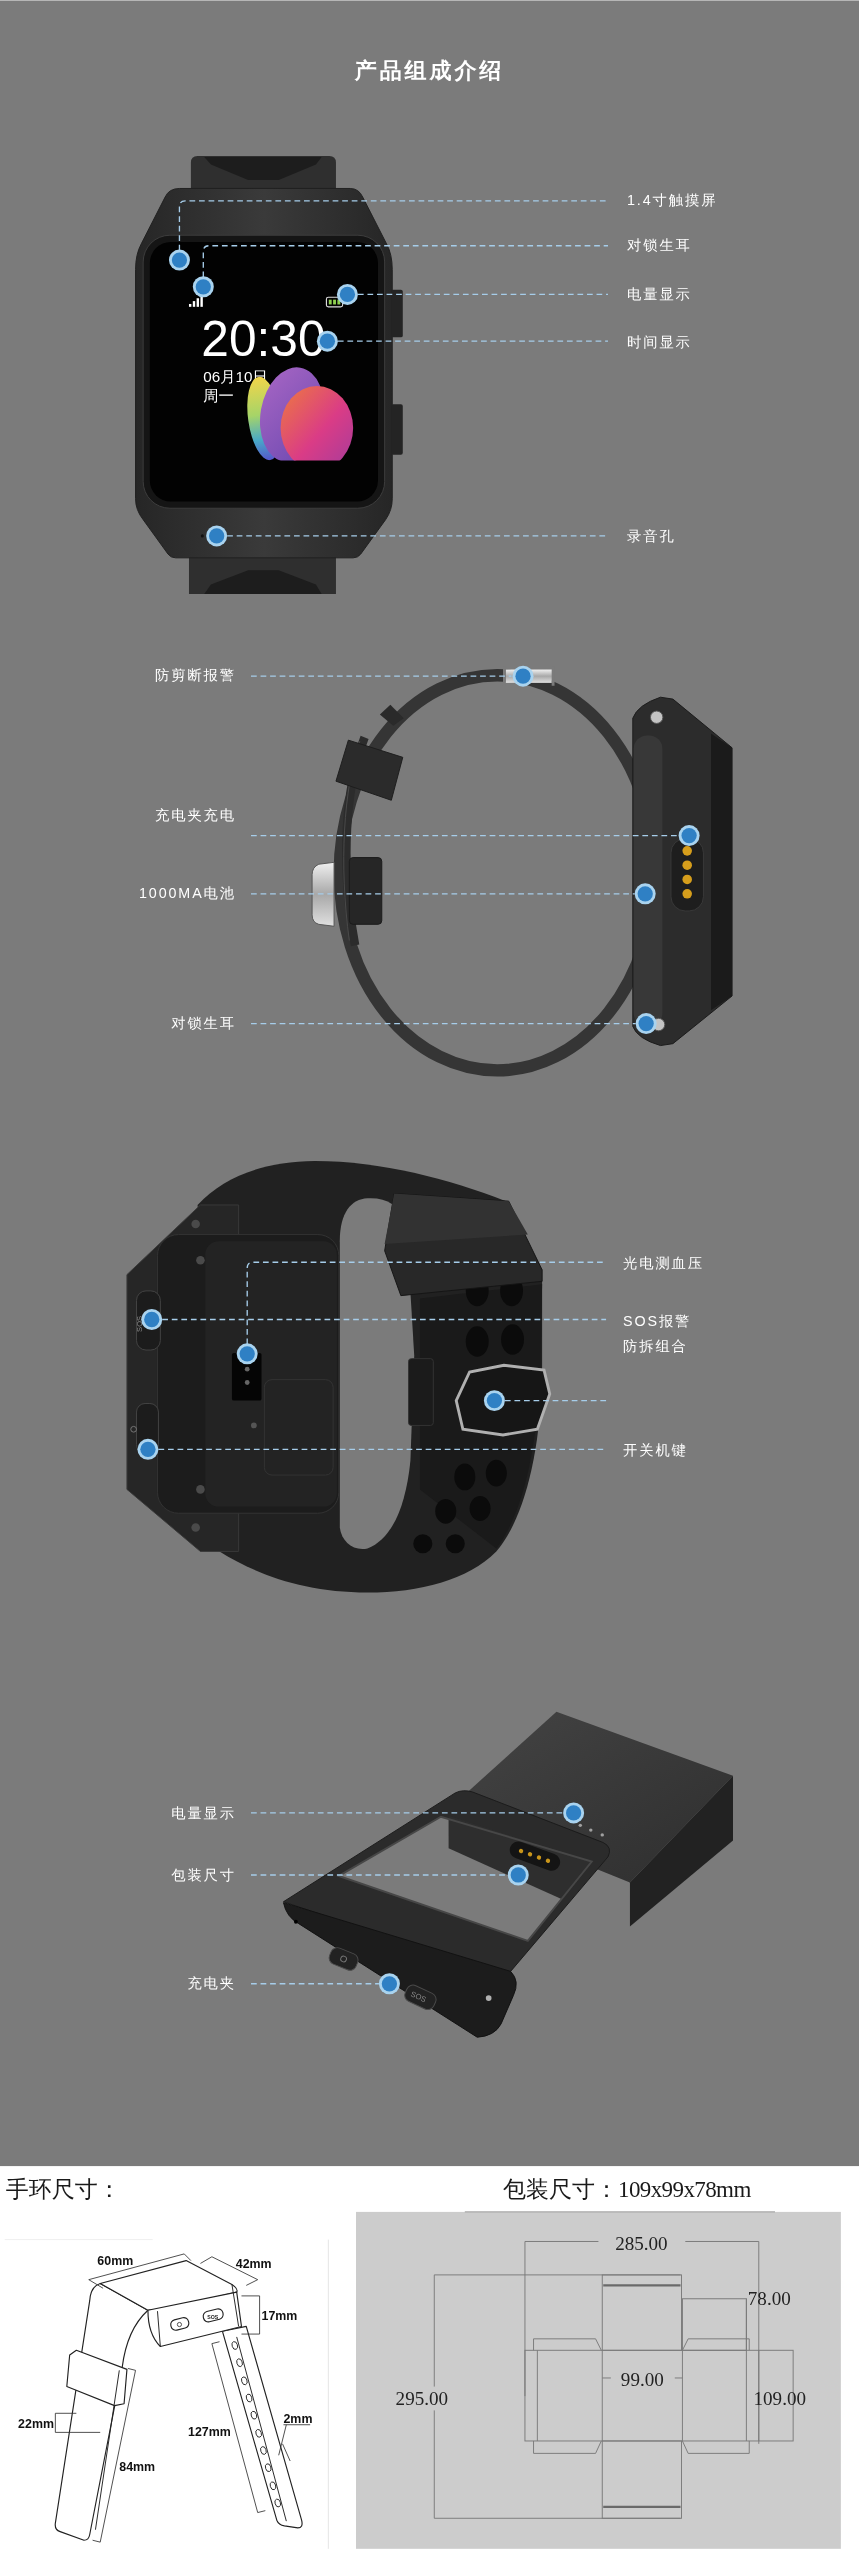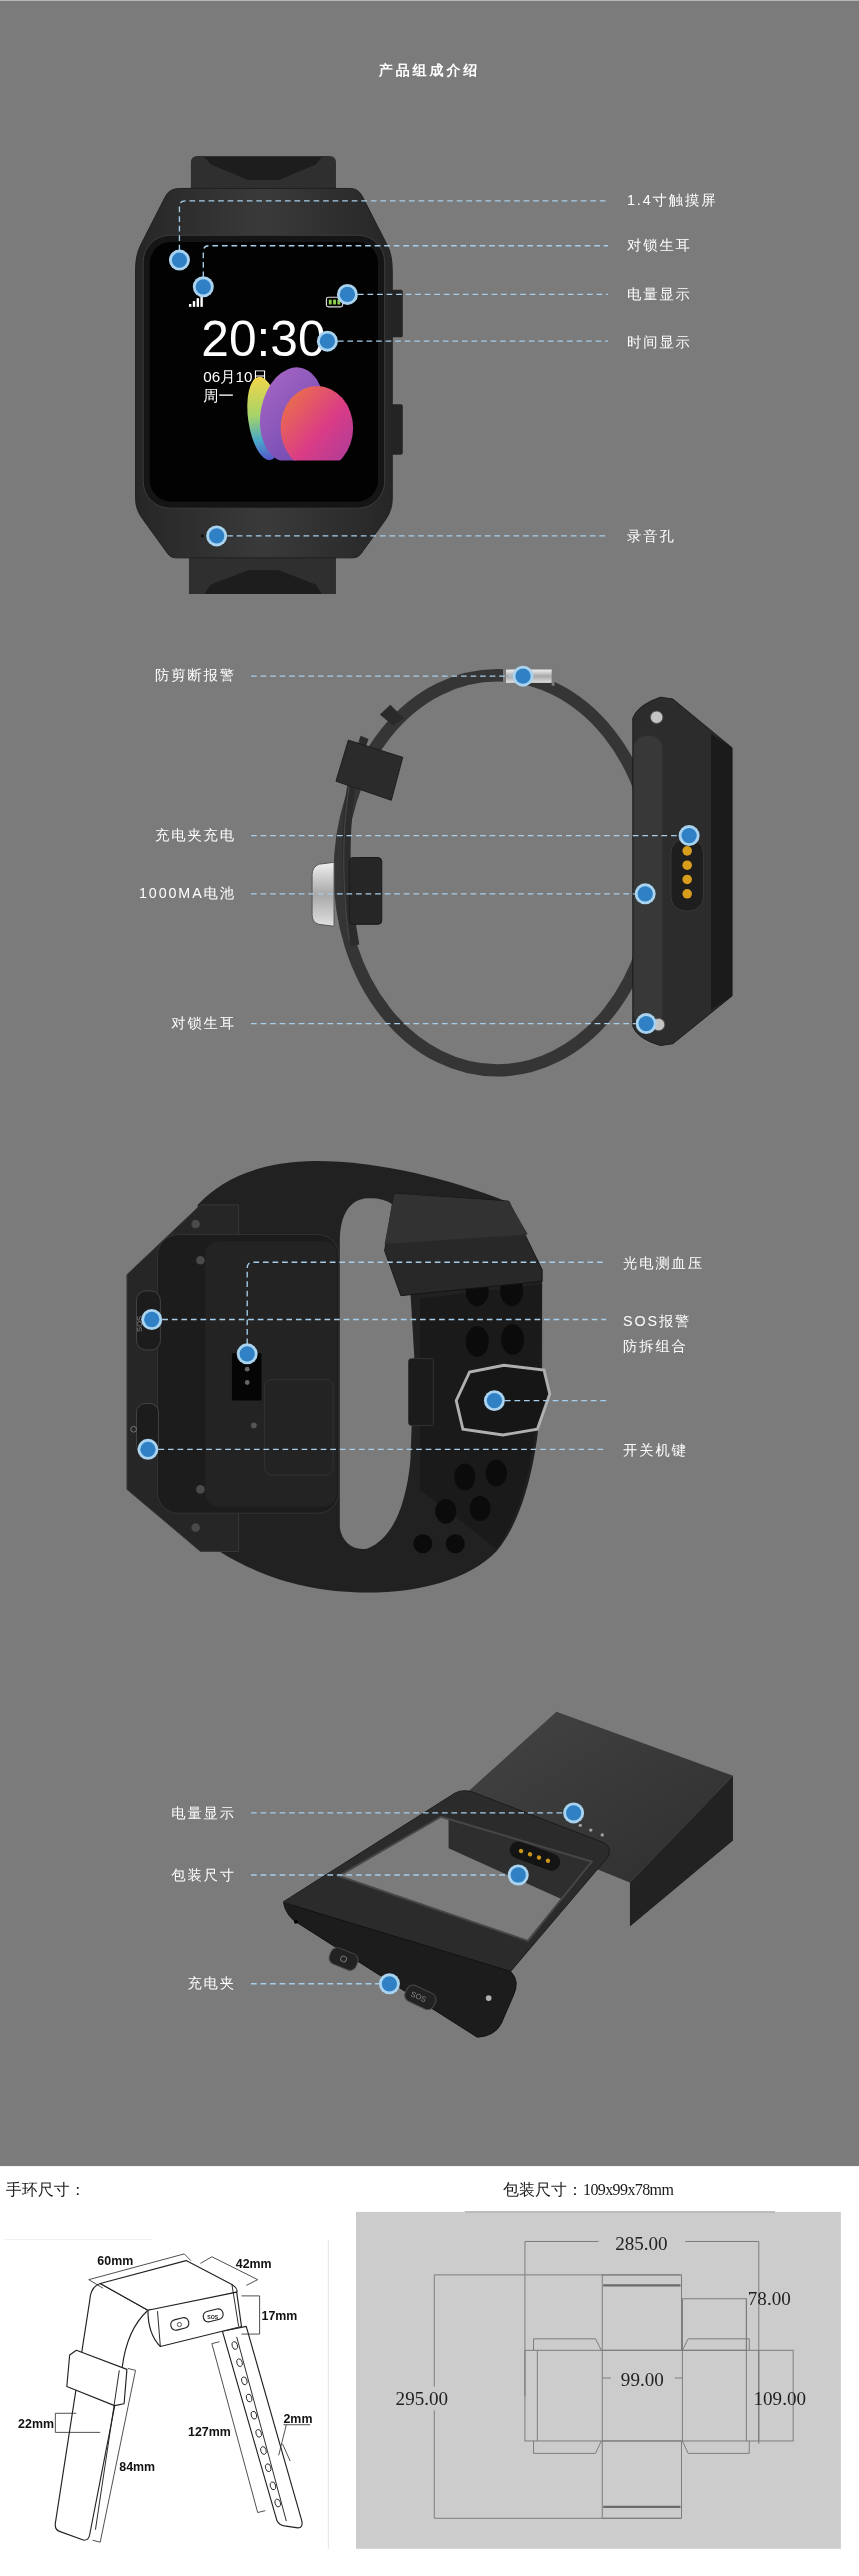--- a/index.html
+++ b/index.html
@@ -1,22 +1,22 @@
 <!DOCTYPE html>
 <html><head>
 <meta charset="utf-8">
 <style>
   html, body { margin: 0; padding: 0; background: #ffffff; }
   #page { position: relative; width: 859px; height: 2576px; overflow: hidden; background: #ffffff; font-family: "Liberation Sans", "DejaVu Sans", sans-serif; }
   svg.art { position: absolute; left: 0; top: 0; }
-  .title { position: absolute; left: 0; top: 58px; width: 859px; text-align: center; color: #ffffff; font-size: 14px; font-weight: bold; letter-spacing: 2.9px; line-height: 25px; }
+  .title { position: absolute; left: 0; top: 58px; width: 859px; text-align: center; color: #ffffff; font-size: 22px; font-weight: bold; letter-spacing: 2.9px; line-height: 25px; }
   .lbl { position: absolute; color: #ffffff; font-size: 14.3px; letter-spacing: 1.9px; line-height: 17px; white-space: nowrap; }
   .lbl.r { right: 623px; text-align: center; }
   .lbl.l { left: 627px; }
-  .heading { position: absolute; top: 2178px; font-family: "Liberation Serif", "DejaVu Serif", serif; font-size: 16px; line-height: 23px; color: #1a1a1a; white-space: nowrap; }
+  .heading { position: absolute; top: 2178px; font-family: "Liberation Serif", "DejaVu Serif", serif; font-size: 23px; line-height: 23px; color: #1a1a1a; white-space: nowrap; }
   .heading .val { letter-spacing: -0.6px; }
   .screen-time { font-family: "Liberation Sans", sans-serif; }
 </style>
 </head>
 <body>
 
 <div id="page">
 
 <svg class="art" width="859" height="2576" viewBox="0 0 900 2698">
   <defs>
@@ -355,21 +355,21 @@
 
 <div class="title">产品组成介绍</div>
 
 <div class="lbl l" style="top:192px">1.4寸触摸屏</div>
 <div class="lbl l" style="top:237px">对锁生耳</div>
 <div class="lbl l" style="top:286px">电量显示</div>
 <div class="lbl l" style="top:334px">时间显示</div>
 <div class="lbl l" style="top:528px">录音孔</div>
 
 <div class="lbl r" style="top:667px">防剪断报警</div>
-<div class="lbl r" style="top:827px">充电夹充电</div>
+<div class="lbl r" style="top:807px">充电夹充电</div>
 <div class="lbl r" style="top:885px">1000MA电池</div>
 <div class="lbl r" style="top:1015px">对锁生耳</div>
 
 <div class="lbl l" style="top:1255px; left:623px">光电测血压</div>
 <div class="lbl l" style="top:1313px; left:623px">SOS报警</div>
 <div class="lbl l" style="top:1338px; left:623px">防拆组合</div>
 <div class="lbl l" style="top:1442px; left:623px">开关机键</div>
 
 <div class="lbl r" style="top:1805px">电量显示</div>
 <div class="lbl r" style="top:1867px">包装尺寸</div>

